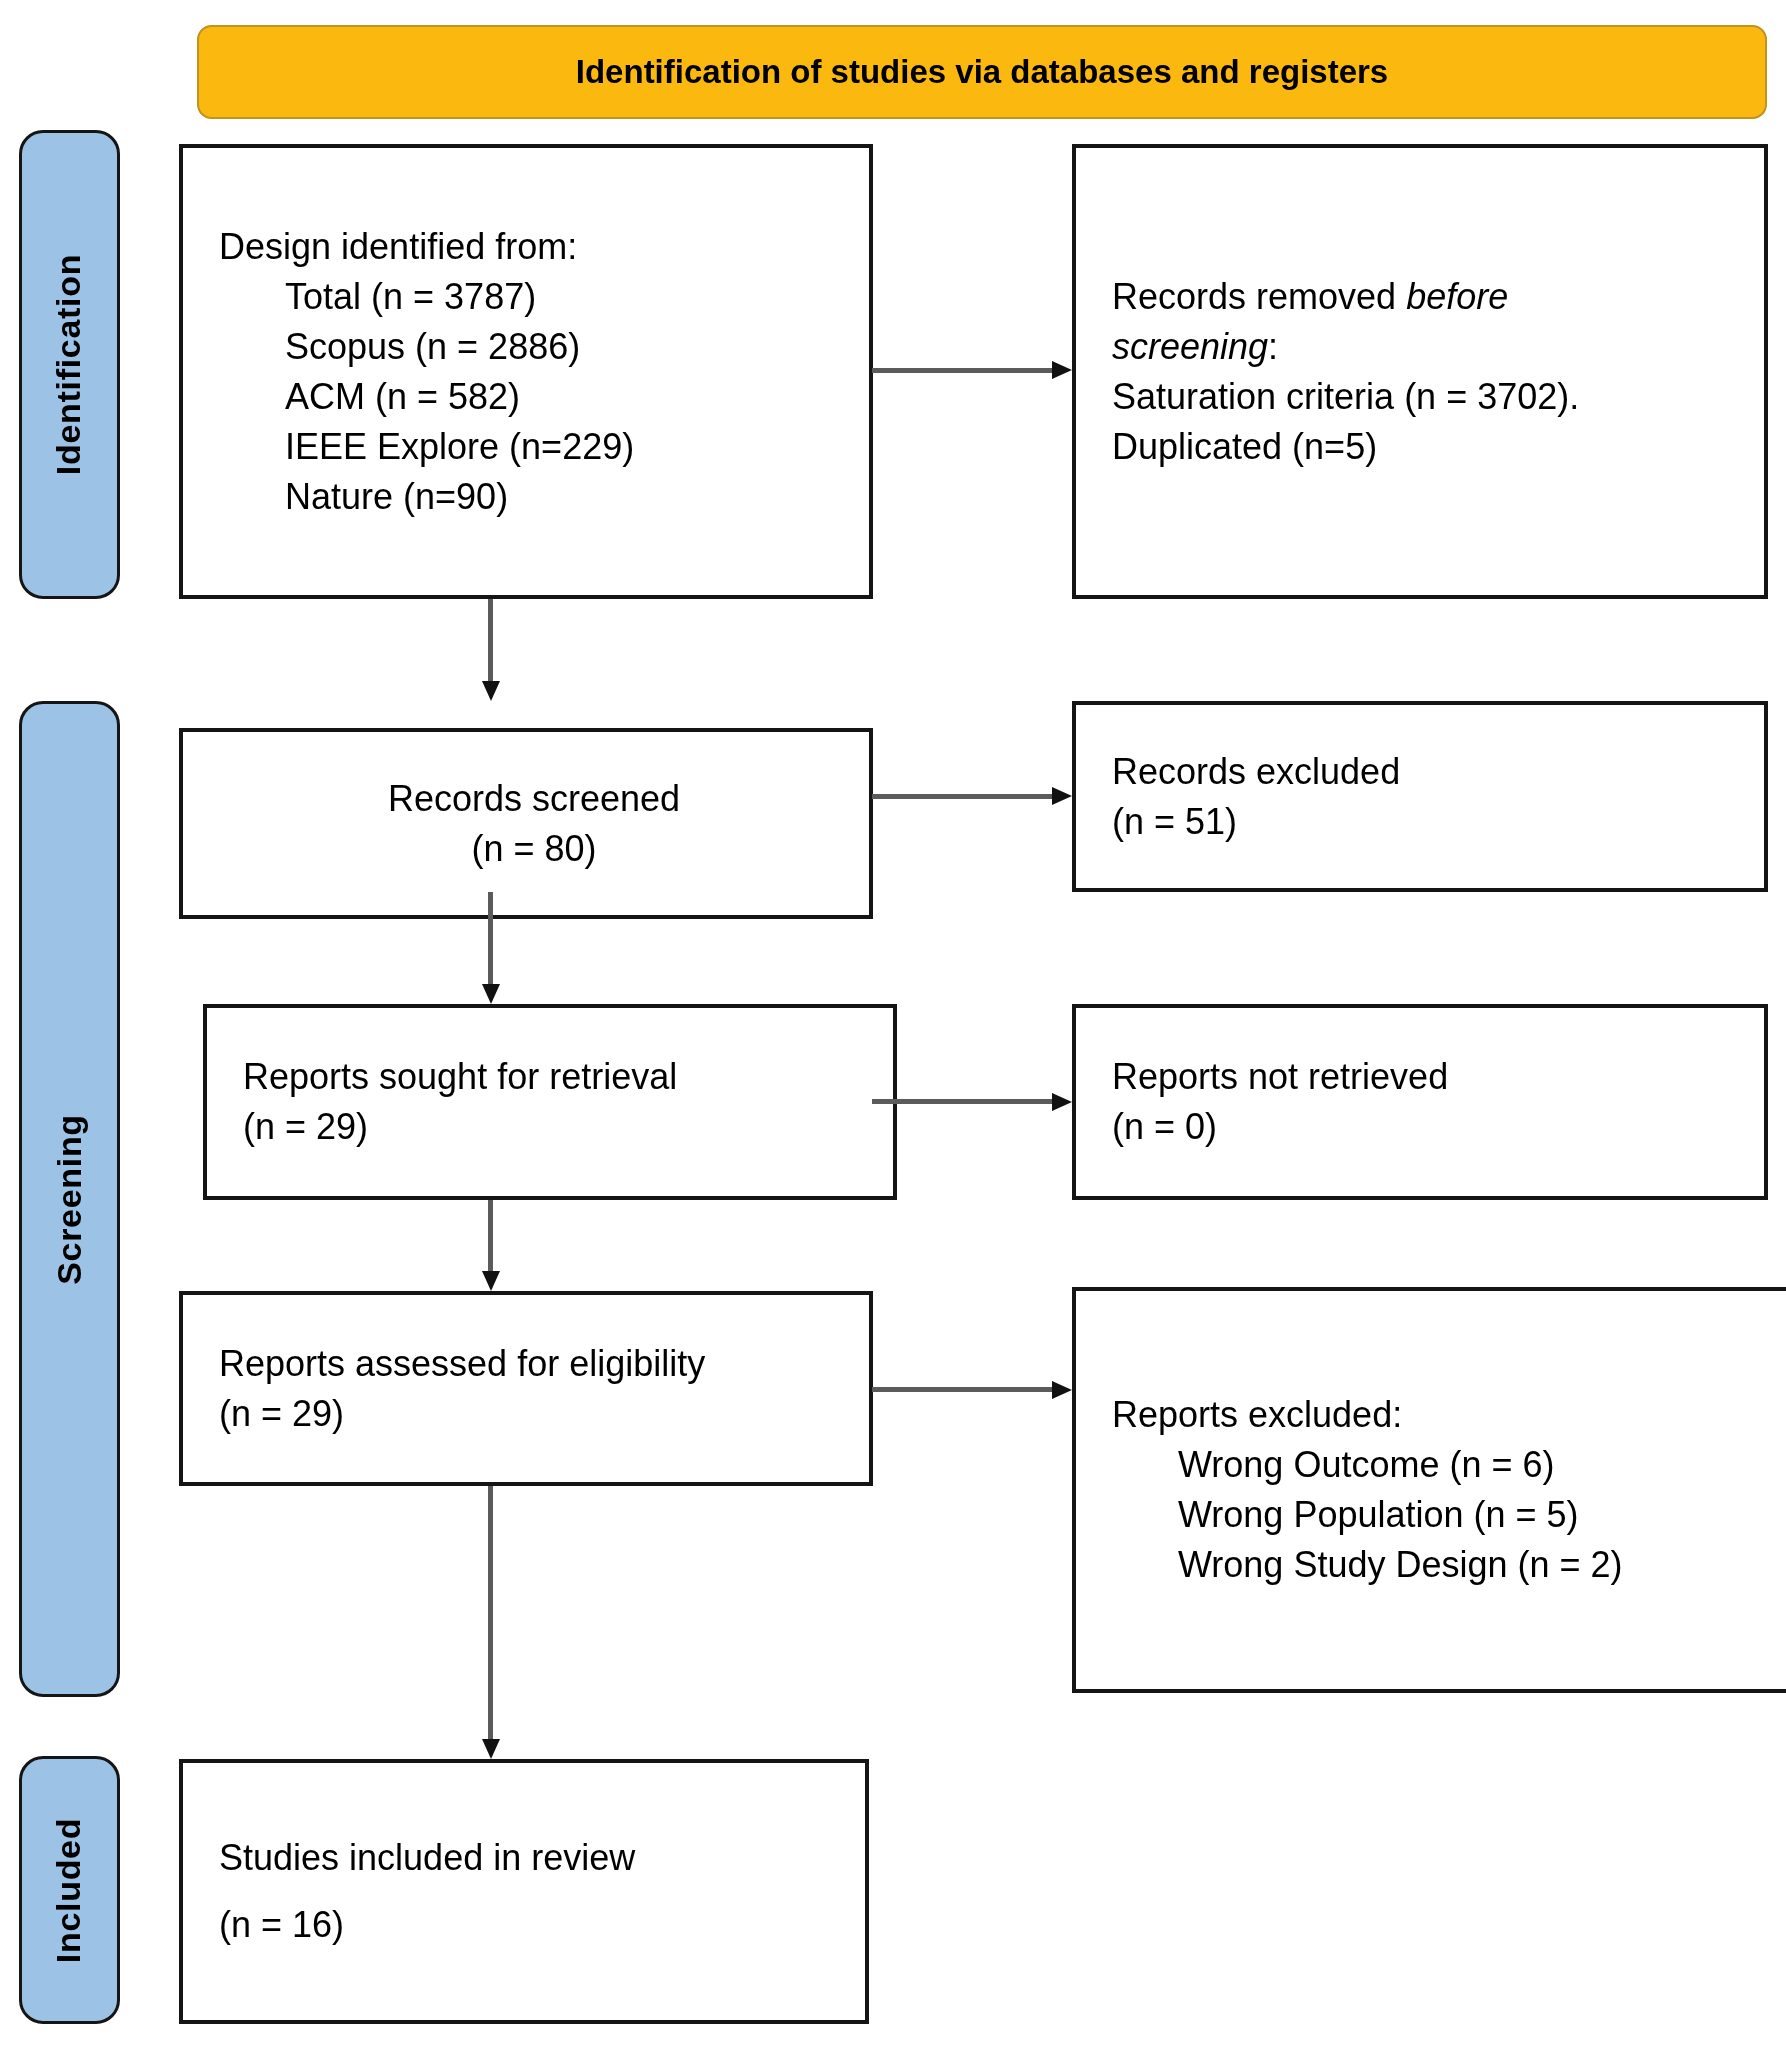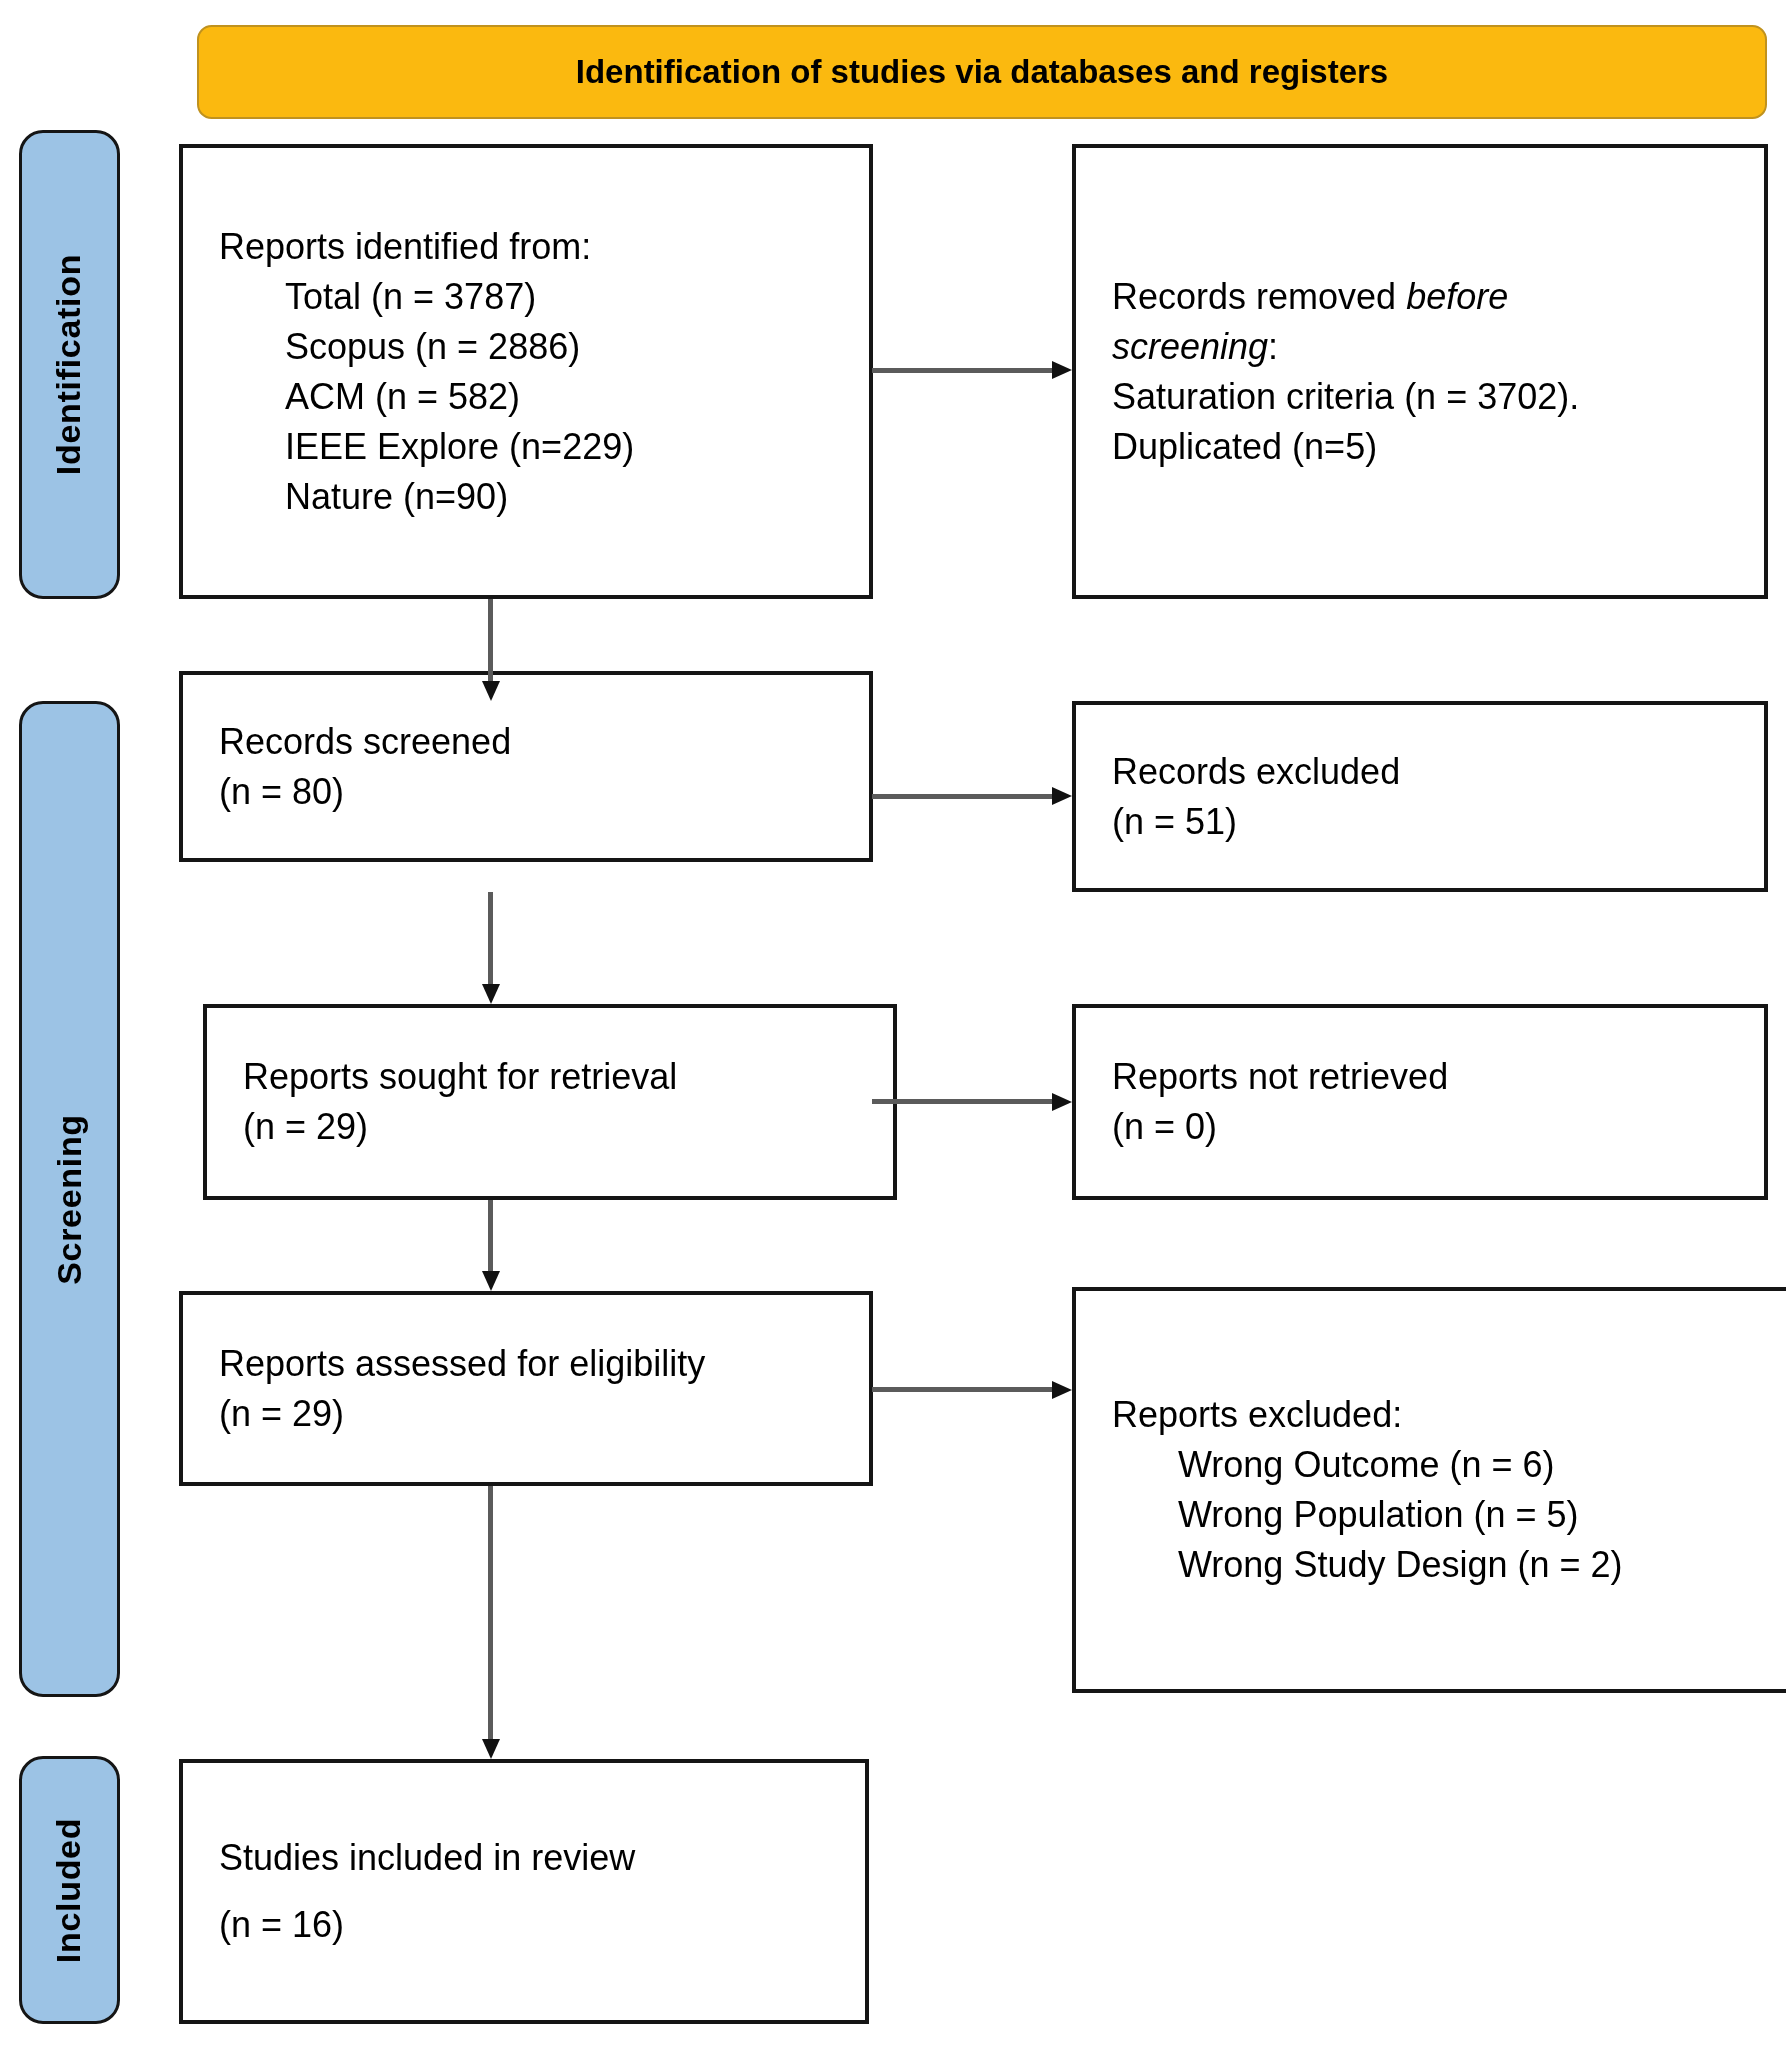--- a/index.html
+++ b/index.html
@@ -67,36 +67,36 @@
     <span class="vtext">Identification</span>
   </div>
   <div class="stage" style="top:701px;height:996px;">
     <span class="vtext">Screening</span>
   </div>
   <div class="stage" style="top:1756px;height:268px;">
     <span class="vtext">Included</span>
   </div>
 
   <div class="box" style="left:179px;top:144px;width:694px;height:455px;">
-    <div class="tline">Reports identified from:</div>
+    <div class="tline">Design identified from:</div>
     <div class="tline indent">Total (n = 3787)</div>
     <div class="tline indent">Scopus (n = 2886)</div>
     <div class="tline indent">ACM (n = 582)</div>
     <div class="tline indent">IEEE Explore (n=229)</div>
     <div class="tline indent">Nature (n=90)</div>
   </div>
 
   <div class="box" style="left:1072px;top:144px;width:696px;height:455px;">
     <div class="tline"><span>Records removed </span><span class="ital">before</span></div>
     <div class="tline"><span class="ital">screening</span><span>:</span></div>
     <div class="tline">Saturation criteria (n = 3702).</div>
     <div class="tline">Duplicated (n=5)</div>
   </div>
 
-  <div class="box" style="left:179px;top:671px;width:694px;height:191px;">
+  <div class="box" style="left:179px;top:728px;width:694px;height:191px;text-align:center;">
     <div class="tline">Records screened</div>
     <div class="tline">(n = 80)</div>
   </div>
   <div class="box" style="left:1072px;top:701px;width:696px;height:191px;">
     <div class="tline">Records excluded</div>
     <div class="tline">(n = 51)</div>
   </div>
 
   <div class="box" style="left:179px;top:1004px;width:694px;height:196px;margin-left:24px;">
     <div class="tline">Reports sought for retrieval</div>

